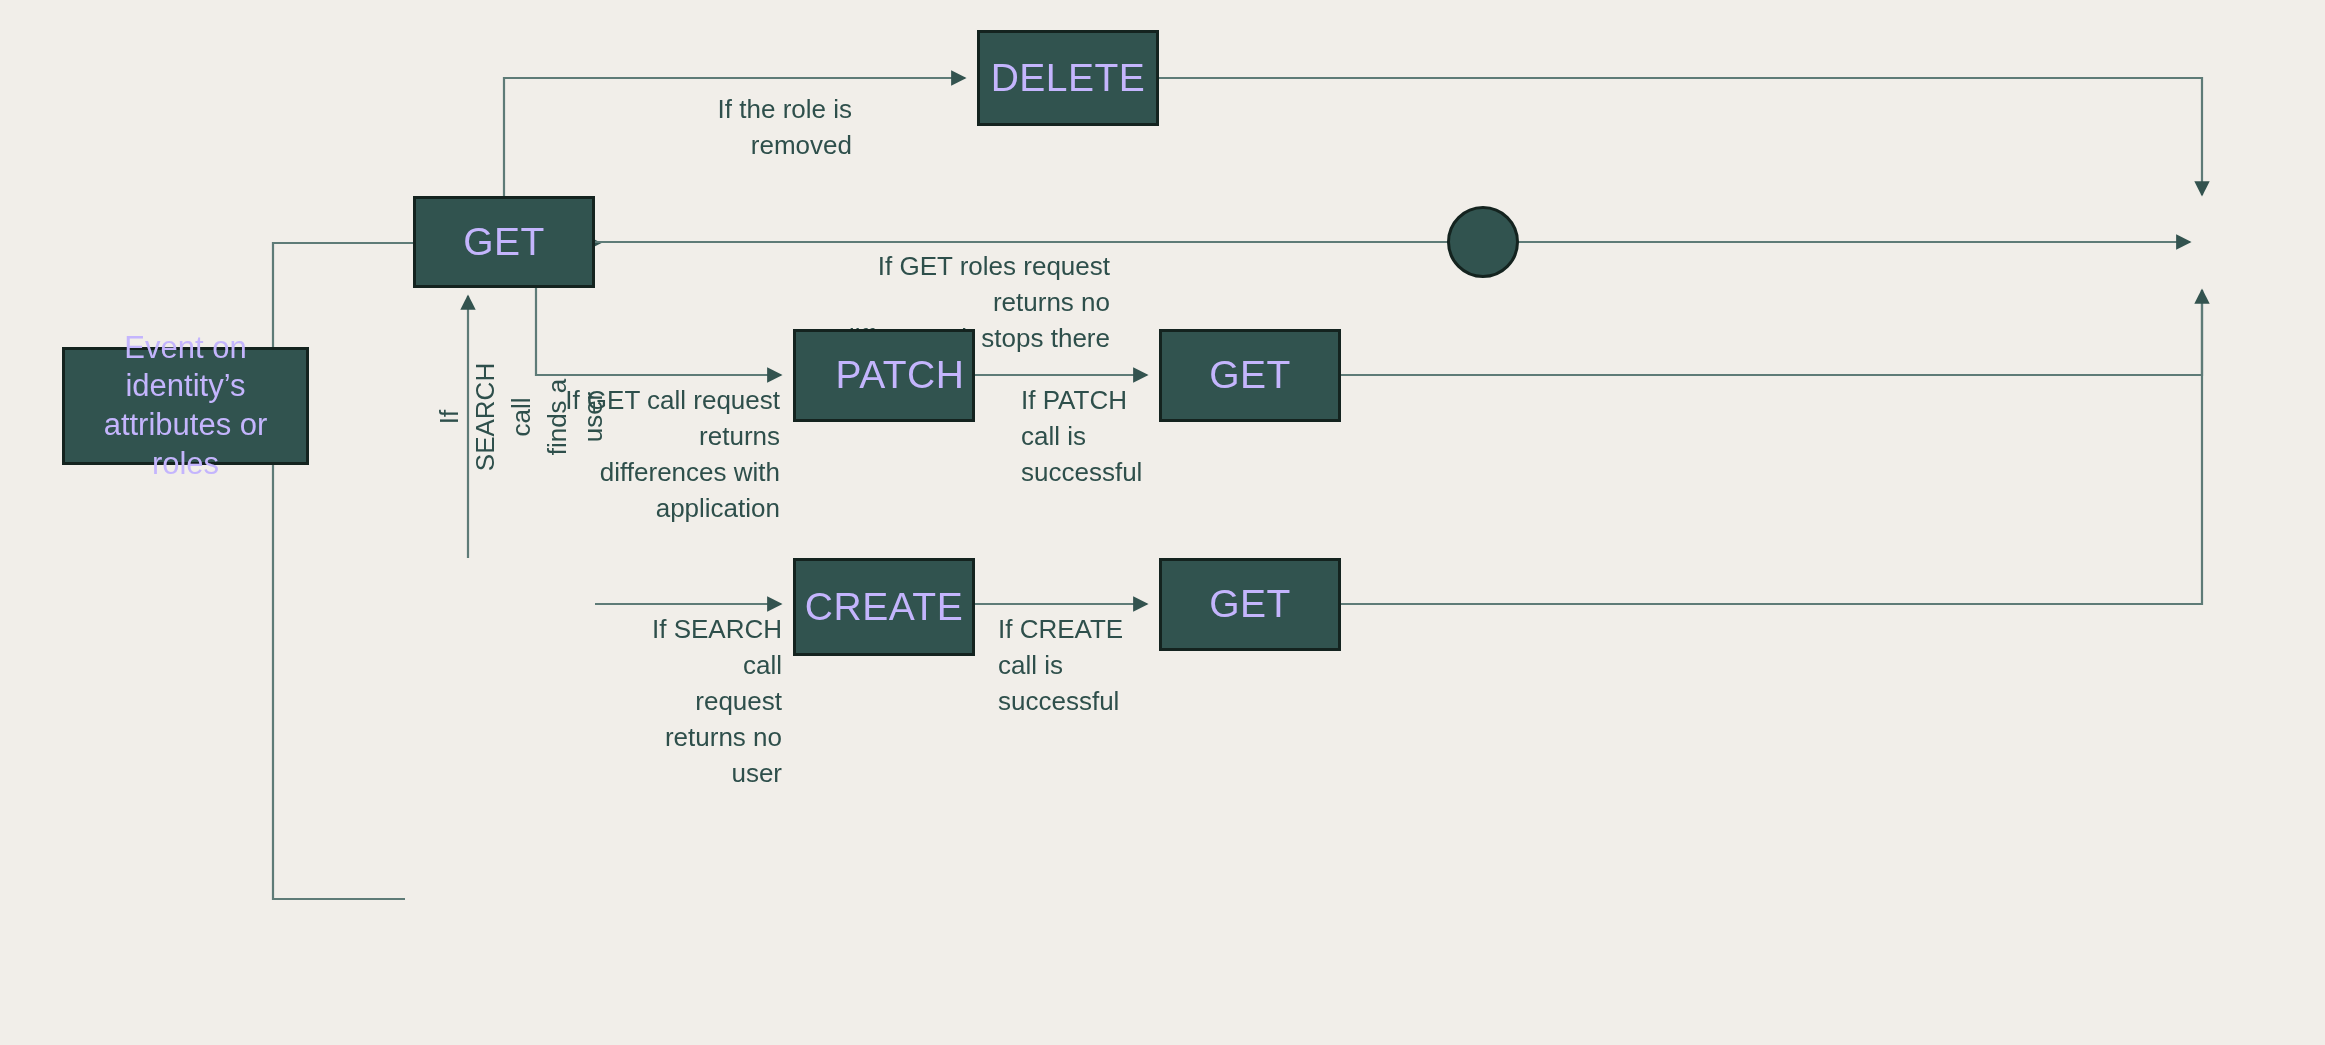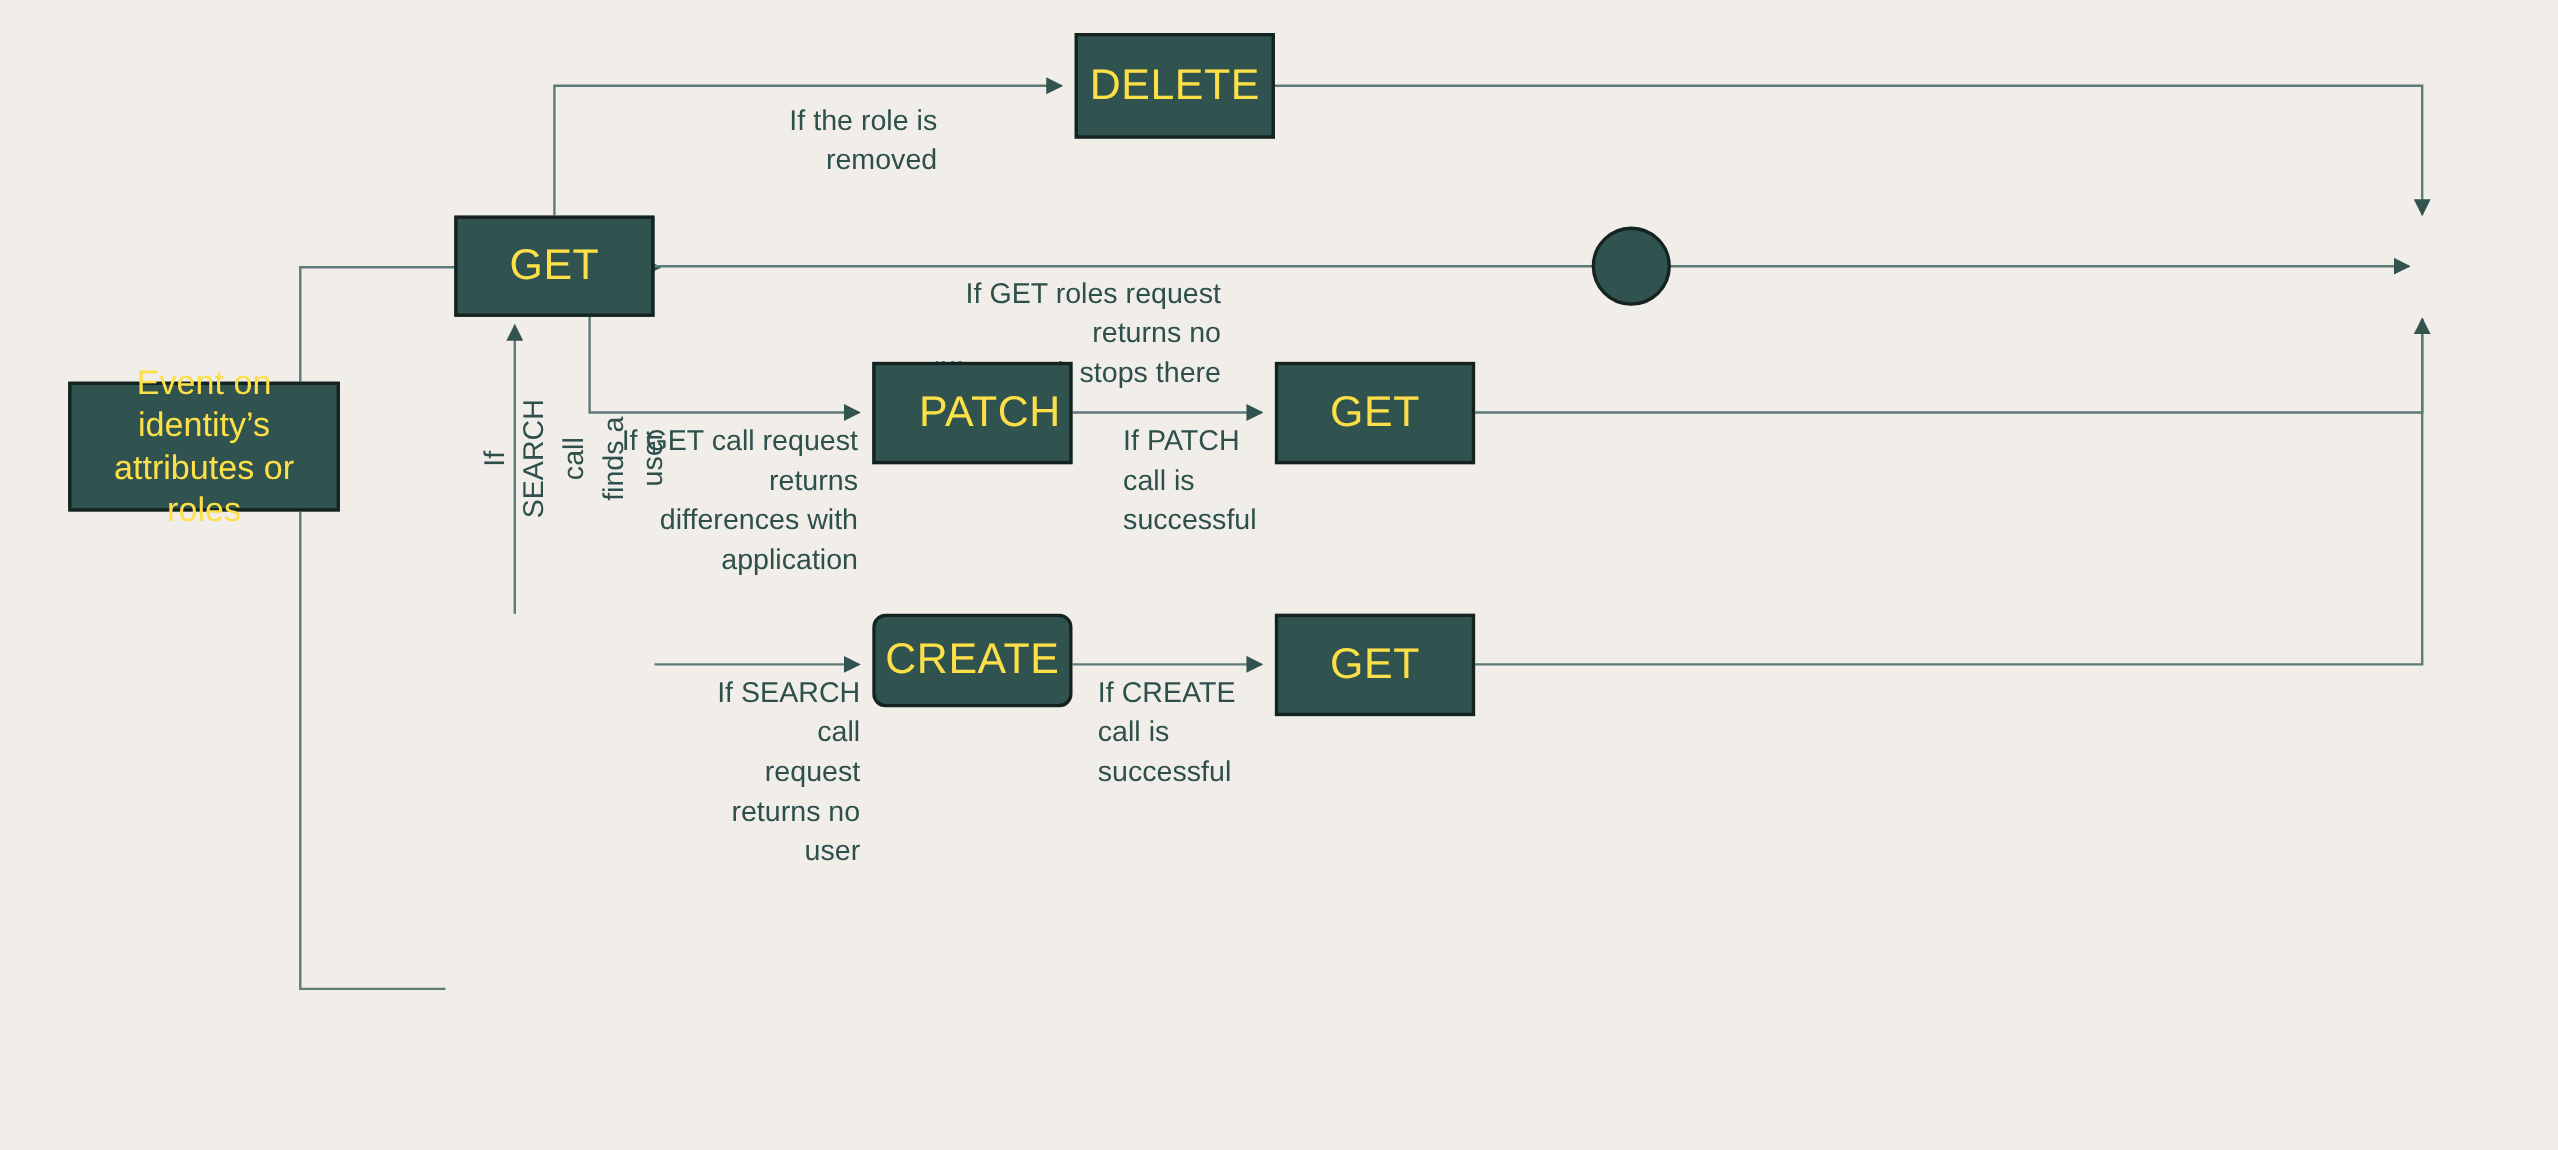--- a/index.html
+++ b/index.html
@@ -21,21 +21,21 @@
     top: 0;
     width: 2325px;
     height: 1045px;
     pointer-events: none;
   }
   .node {
     position: absolute;
     box-sizing: border-box;
     background: #31534F;
     border: 3px solid #14231F;
-    color: #fde047;
+    color: #c4b5fd;
     display: flex;
     align-items: center;
     justify-content: center;
     text-align: center;
     line-height: 1.25;
     z-index: 3;
   }
   .node .node-label { display: block; }
   .node-method { font-size: 39px; font-weight: 400; letter-spacing: 0.5px; }
   .node-event  { font-size: 31px; font-weight: 400; padding: 0 18px; }
@@ -118,21 +118,21 @@
 
   <div class="node node-method" style="left:793px; top:329px; width:182px; height:93px;padding-left:32px;">
     <span class="node-label">PATCH</span>
   </div>
 
   <div class="node node-method" style="left:1159px; top:329px; width:182px; height:93px;">
     <span class="node-label">GET</span>
   </div>
 
 
-  <div class="node node-method" style="left:793px; top:558px; width:182px; height:85px;border-radius:12px;">
+  <div class="node node-method" style="left:793px; top:558px; width:182px; height:98px;">
     <span class="node-label">CREATE</span>
   </div>
 
   <div class="node node-method" style="left:1159px; top:558px; width:182px; height:93px;">
     <span class="node-label">GET</span>
   </div>
 
   <div class="terminal" style="left:1447px; top:206px; width:72px; height:72px;"></div>
 
   <div class="edge-label" style="left:612px; top:92px; width:240px;">If the role is removed</div>

